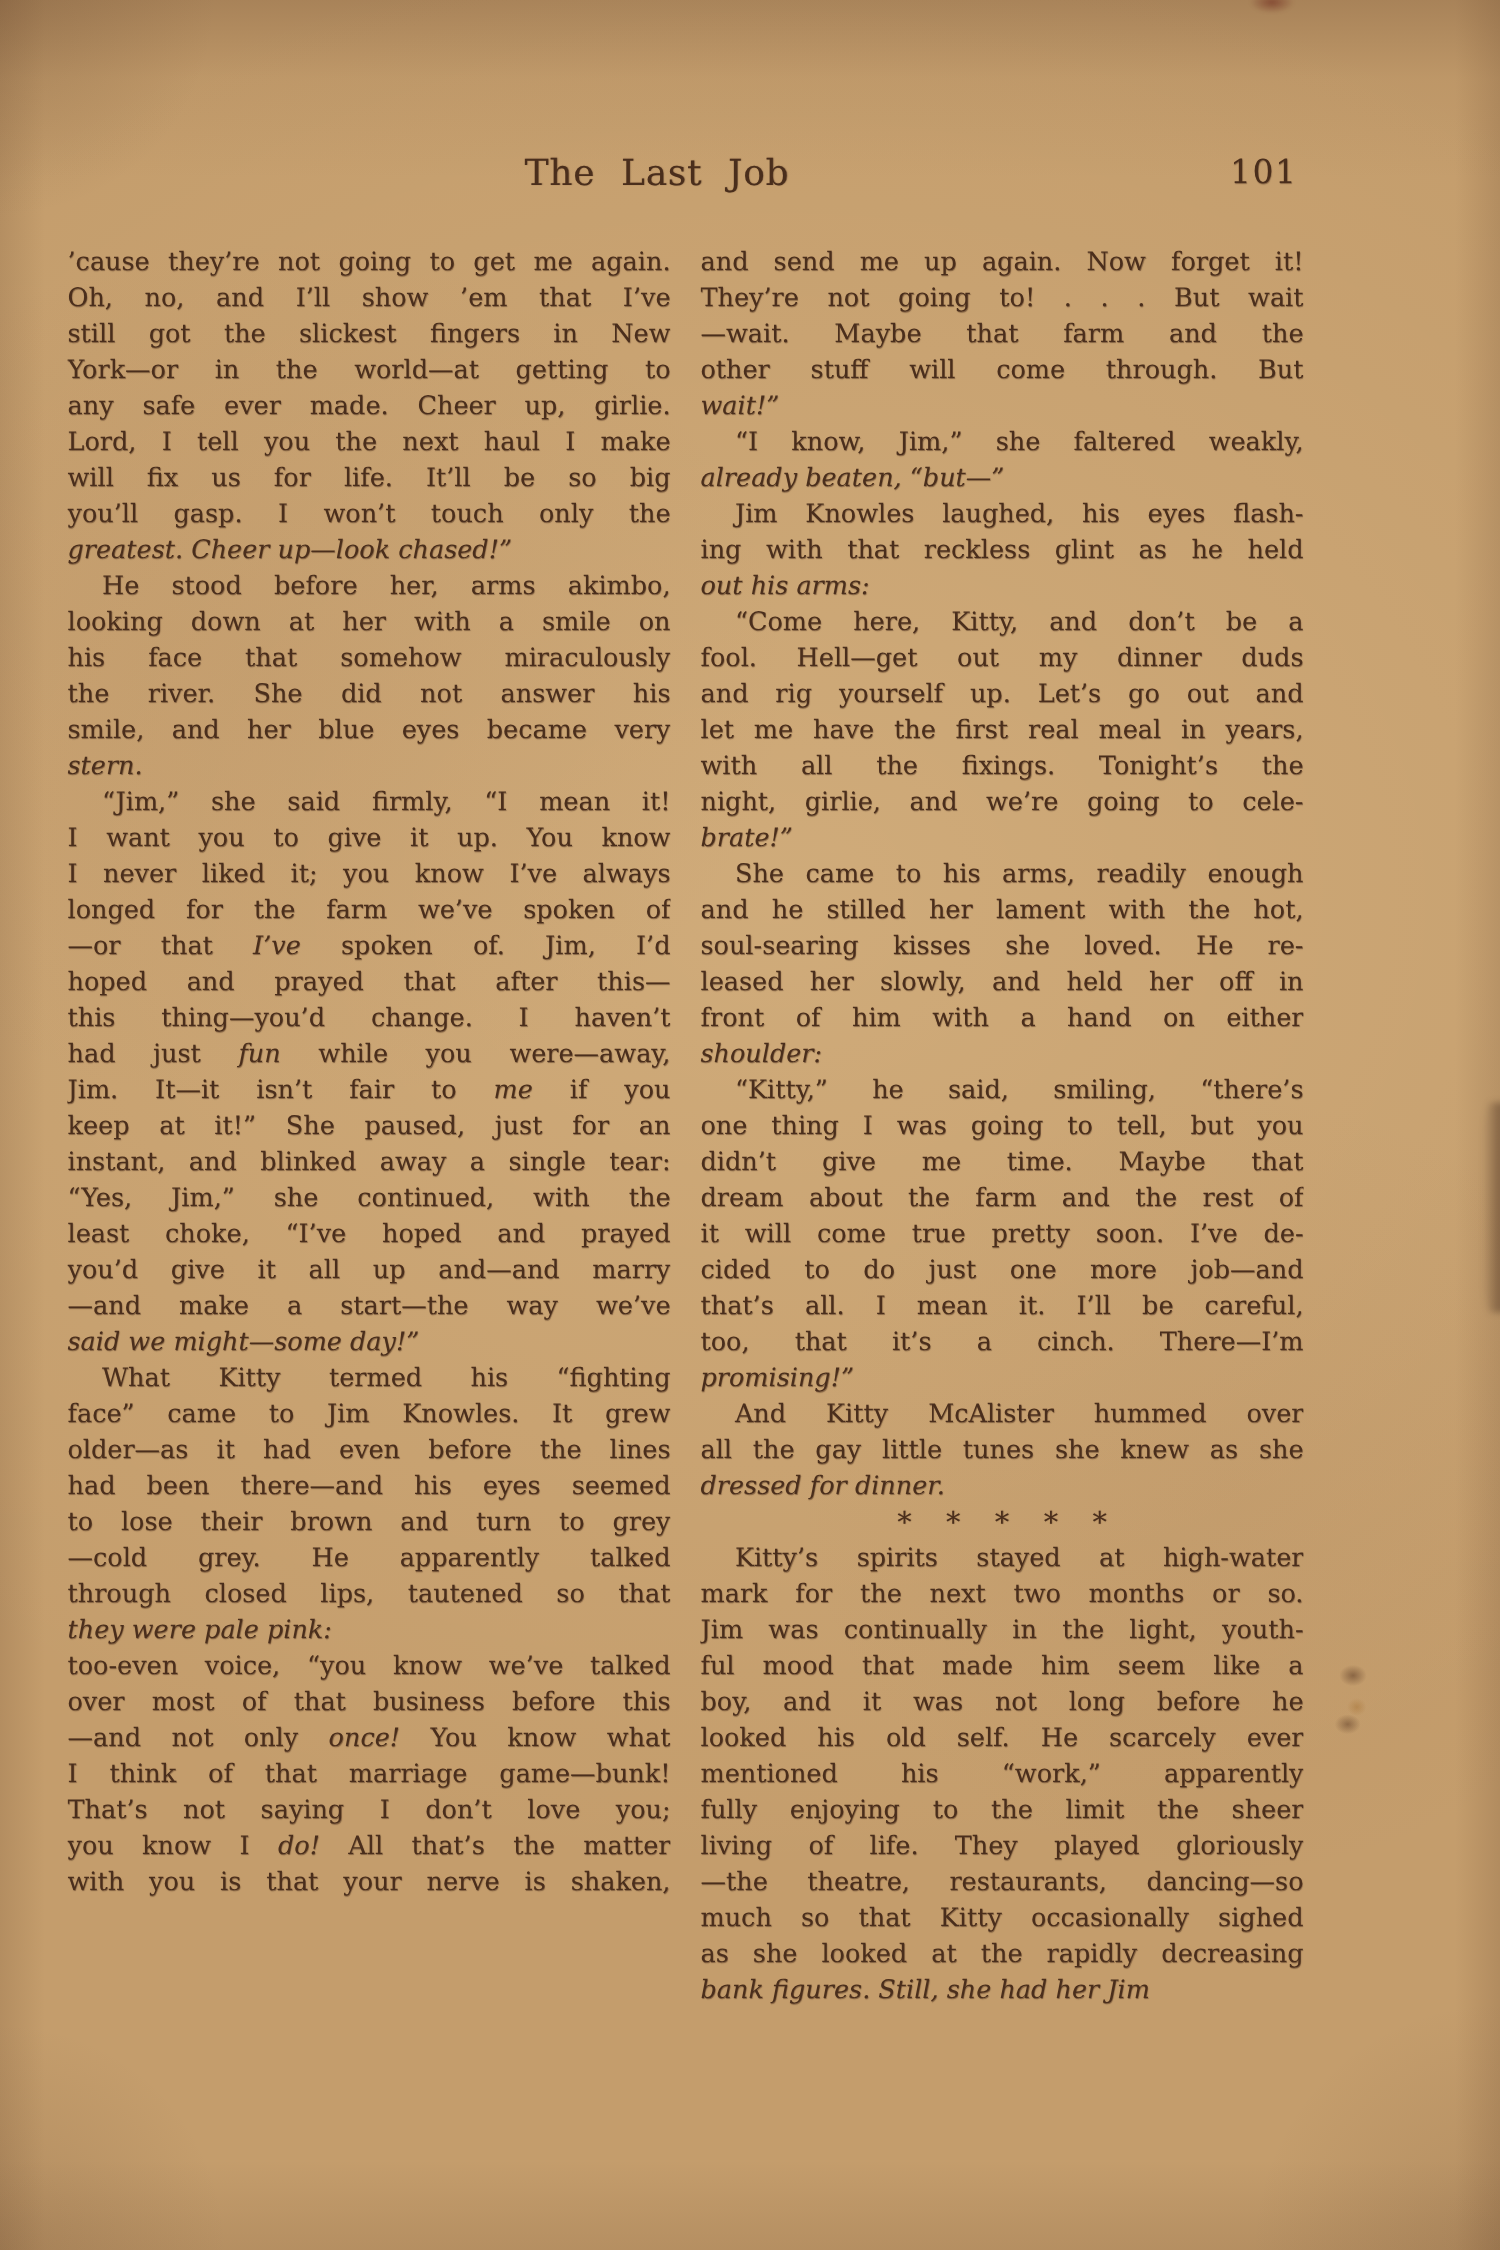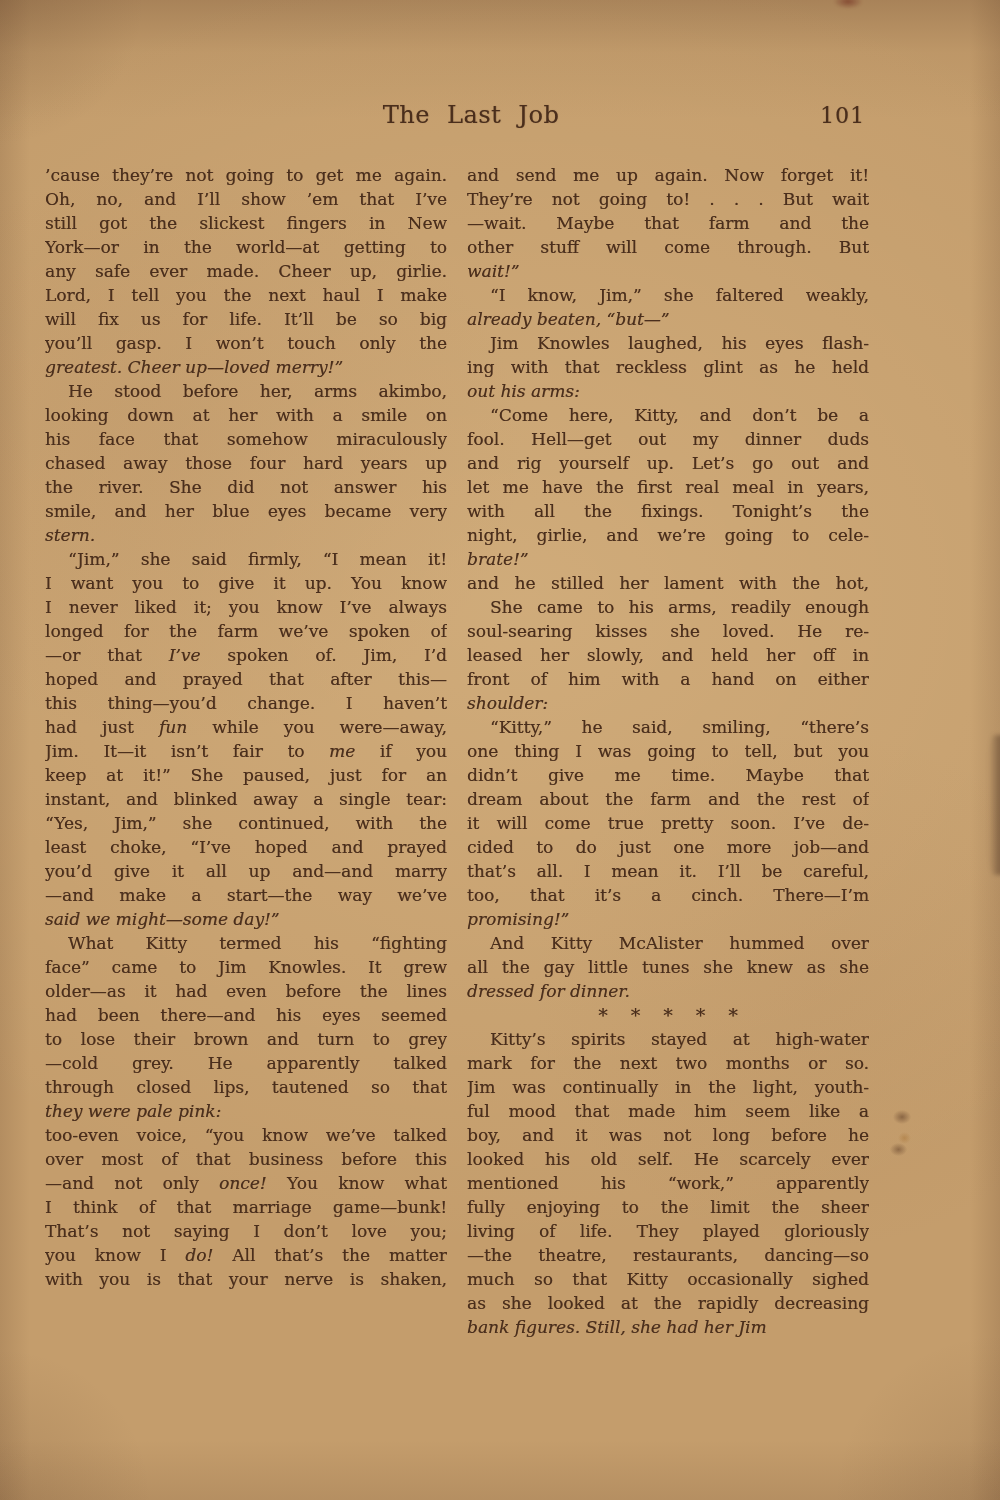--- a/index.html
+++ b/index.html
@@ -17,21 +17,21 @@
       radial-gradient(circle 230px at 100% 100%, rgba(92,62,40,0.16), rgba(0,0,0,0) 72%),
       radial-gradient(circle 210px at 0% 100%, rgba(92,62,40,0.18), rgba(0,0,0,0) 72%),
       linear-gradient(180deg, rgba(104,70,44,0.30) 0%, rgba(104,70,44,0.07) 3.5%, rgba(0,0,0,0) 8%),
       linear-gradient(0deg,   rgba(104,70,44,0.16) 0%, rgba(0,0,0,0) 4%),
       linear-gradient(90deg,  rgba(104,70,44,0.18) 0%, rgba(0,0,0,0) 3%),
       linear-gradient(270deg, rgba(104,70,44,0.20) 0%, rgba(0,0,0,0) 3%);
     font-family:"DejaVu Serif", serif;
     color:#4a2e1c;
   }
   .title {
-    position:absolute; top:100px; left:60px; width:822px;
+    position:absolute; top:100px; left:27px; width:822px;
     text-align:center; font-size:24px; line-height:30px;
     word-spacing:9px; letter-spacing:0.5px;
     text-shadow:0.4px 0.4px 0.7px rgba(74,46,28,0.5);
   }
   .pagenum {
     position:absolute; top:102px; left:820px; width:44px;
     text-align:right; font-size:22px; line-height:28px; letter-spacing:1px;
     text-shadow:0.4px 0.4px 0.7px rgba(74,46,28,0.5);
   }
   .columns {
@@ -75,25 +75,24 @@
   <div class="columns">
     <div class="col">
         <div class="line"><span>’cause they’re not going to get me again.</span></div>
         <div class="line"><span>Oh, no, and I’ll show ’em that I’ve</span></div>
         <div class="line"><span>still got the slickest fingers in New</span></div>
         <div class="line"><span>York—or in the world—at getting to</span></div>
         <div class="line"><span>any safe ever made. Cheer up, girlie.</span></div>
         <div class="line"><span>Lord, I tell you the next haul I make</span></div>
         <div class="line"><span>will fix us for life. It’ll be so big</span></div>
         <div class="line"><span>you’ll gasp. I won’t touch only the</span></div>
-        <div class="line pend"><span>greatest. Cheer up—loved merry!”</span></div>
+        <div class="line pend"><span>greatest. Cheer up—look chased!”</span></div>
         <div class="line pstart"><span>He stood before her, arms akimbo,</span></div>
         <div class="line"><span>looking down at her with a smile on</span></div>
         <div class="line"><span>his face that somehow miraculously</span></div>
-        <div class="line"><span>chased away those four hard years up</span></div>
         <div class="line"><span>the river. She did not answer his</span></div>
         <div class="line"><span>smile, and her blue eyes became very</span></div>
         <div class="line pend"><span>stern.</span></div>
         <div class="line pstart"><span>“Jim,” she said firmly, “I mean it!</span></div>
         <div class="line"><span>I want you to give it up. You know</span></div>
         <div class="line"><span>I never liked it; you know I’ve always</span></div>
         <div class="line"><span>longed for the farm we’ve spoken of</span></div>
         <div class="line"><span>—or that </span><span class="it">I’ve</span><span> spoken of. Jim, I’d</span></div>
         <div class="line"><span>hoped and prayed that after this—</span></div>
         <div class="line"><span>this thing—you’d change. I haven’t</span></div>
@@ -133,22 +132,22 @@
         <div class="line pstart"><span>Jim Knowles laughed, his eyes flash-</span></div>
         <div class="line"><span>ing with that reckless glint as he held</span></div>
         <div class="line pend"><span>out his arms:</span></div>
         <div class="line pstart"><span>“Come here, Kitty, and don’t be a</span></div>
         <div class="line"><span>fool. Hell—get out my dinner duds</span></div>
         <div class="line"><span>and rig yourself up. Let’s go out and</span></div>
         <div class="line"><span>let me have the first real meal in years,</span></div>
         <div class="line"><span>with all the fixings. Tonight’s the</span></div>
         <div class="line"><span>night, girlie, and we’re going to cele-</span></div>
         <div class="line pend"><span>brate!”</span></div>
+        <div class="line pstart"><span>She came to his arms, readily enough</span></div>
         <div class="line"><span>and he stilled her lament with the hot,</span></div>
-        <div class="line pstart"><span>She came to his arms, readily enough</span></div>
         <div class="line"><span>soul-searing kisses she loved. He re-</span></div>
         <div class="line"><span>leased her slowly, and held her off in</span></div>
         <div class="line"><span>front of him with a hand on either</span></div>
         <div class="line pend"><span>shoulder:</span></div>
         <div class="line pstart"><span>“Kitty,” he said, smiling, “there’s</span></div>
         <div class="line"><span>one thing I was going to tell, but you</span></div>
         <div class="line"><span>didn’t give me time. Maybe that</span></div>
         <div class="line"><span>dream about the farm and the rest of</span></div>
         <div class="line"><span>it will come true pretty soon. I’ve de-</span></div>
         <div class="line"><span>cided to do just one more job—and</span></div>

